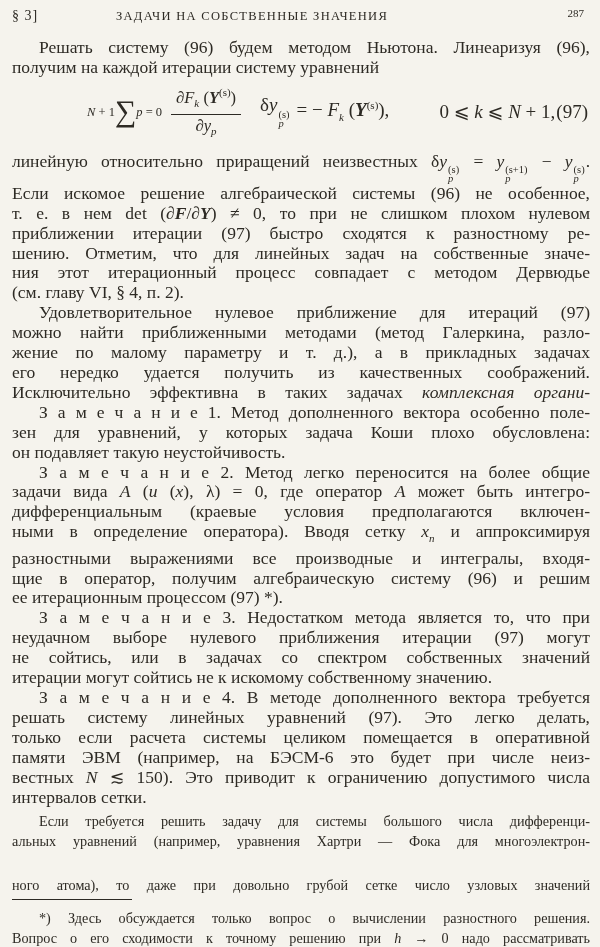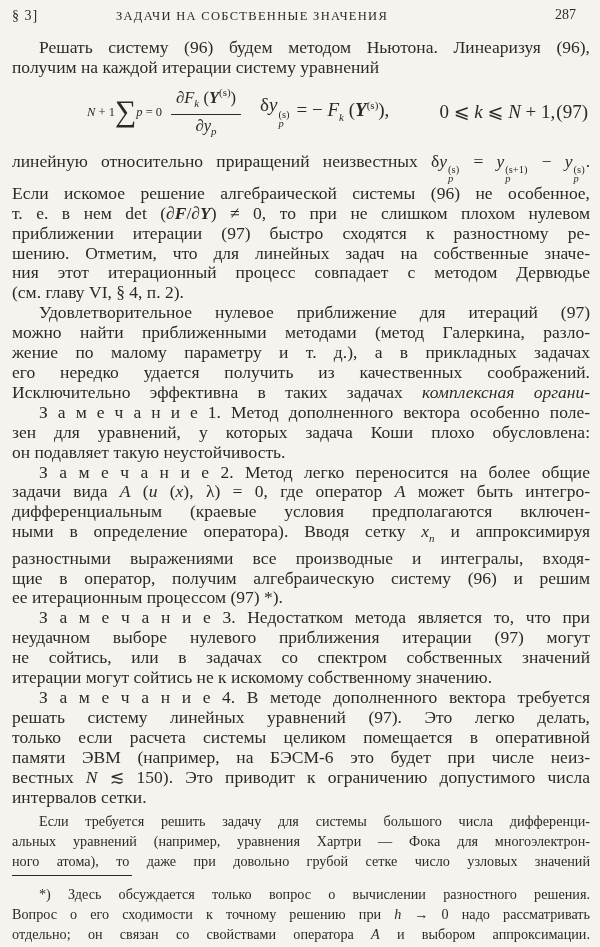--- a/index.html
+++ b/index.html
@@ -8,27 +8,27 @@
     background:#f5f3ed;
     font-family:"Liberation Serif","DejaVu Serif",serif;
     color:#2d2a24;
   }
   .page{padding:6px 10px 0 12px;position:relative;}
   
   .header{position:relative;height:24px;font-size:14px;}
   .hsec{position:absolute;left:0;top:2px;letter-spacing:1px;}
   .htitle{position:absolute;left:62px;right:160px;top:3px;text-align:center;
           font-size:12.5px;letter-spacing:1.3px;white-space:nowrap;}
-  .hnum{position:absolute;right:14px;top:1px;font-size:14px;}
+  .hnum{position:absolute;right:6px;top:1px;font-size:11px;}
   
   .textbody{font-size:17.5px;line-height:19.9px;}
   .para{margin:0;}
   .para .ln{text-align:justify;text-align-last:justify;white-space:nowrap;}
   .para .ln.last{text-align-last:left;}
-  .para.jall .ln.last{text-align-last:justify;}
+  .para.jall .ln.last{text-align-last:justify;margin-top:24px;}
   .para.ind .ln:first-child{text-indent:27px;}
   .p1{margin-top:8px;}
   
   .small{font-size:14.2px;line-height:20px;margin-top:4px;}
   .fnrule{width:120px;border:none;border-top:1.2px solid #2d2a24;margin:4px 0 0 0;}
   .footnote{font-size:14.2px;line-height:20px;margin-top:8px;}
   
   .ss{display:inline-flex;flex-direction:column;align-items:flex-start;
       font-size:10.5px;line-height:9.5px;vertical-align:-6px;margin:0 1px;}
   sup,sub{font-size:11px;}

